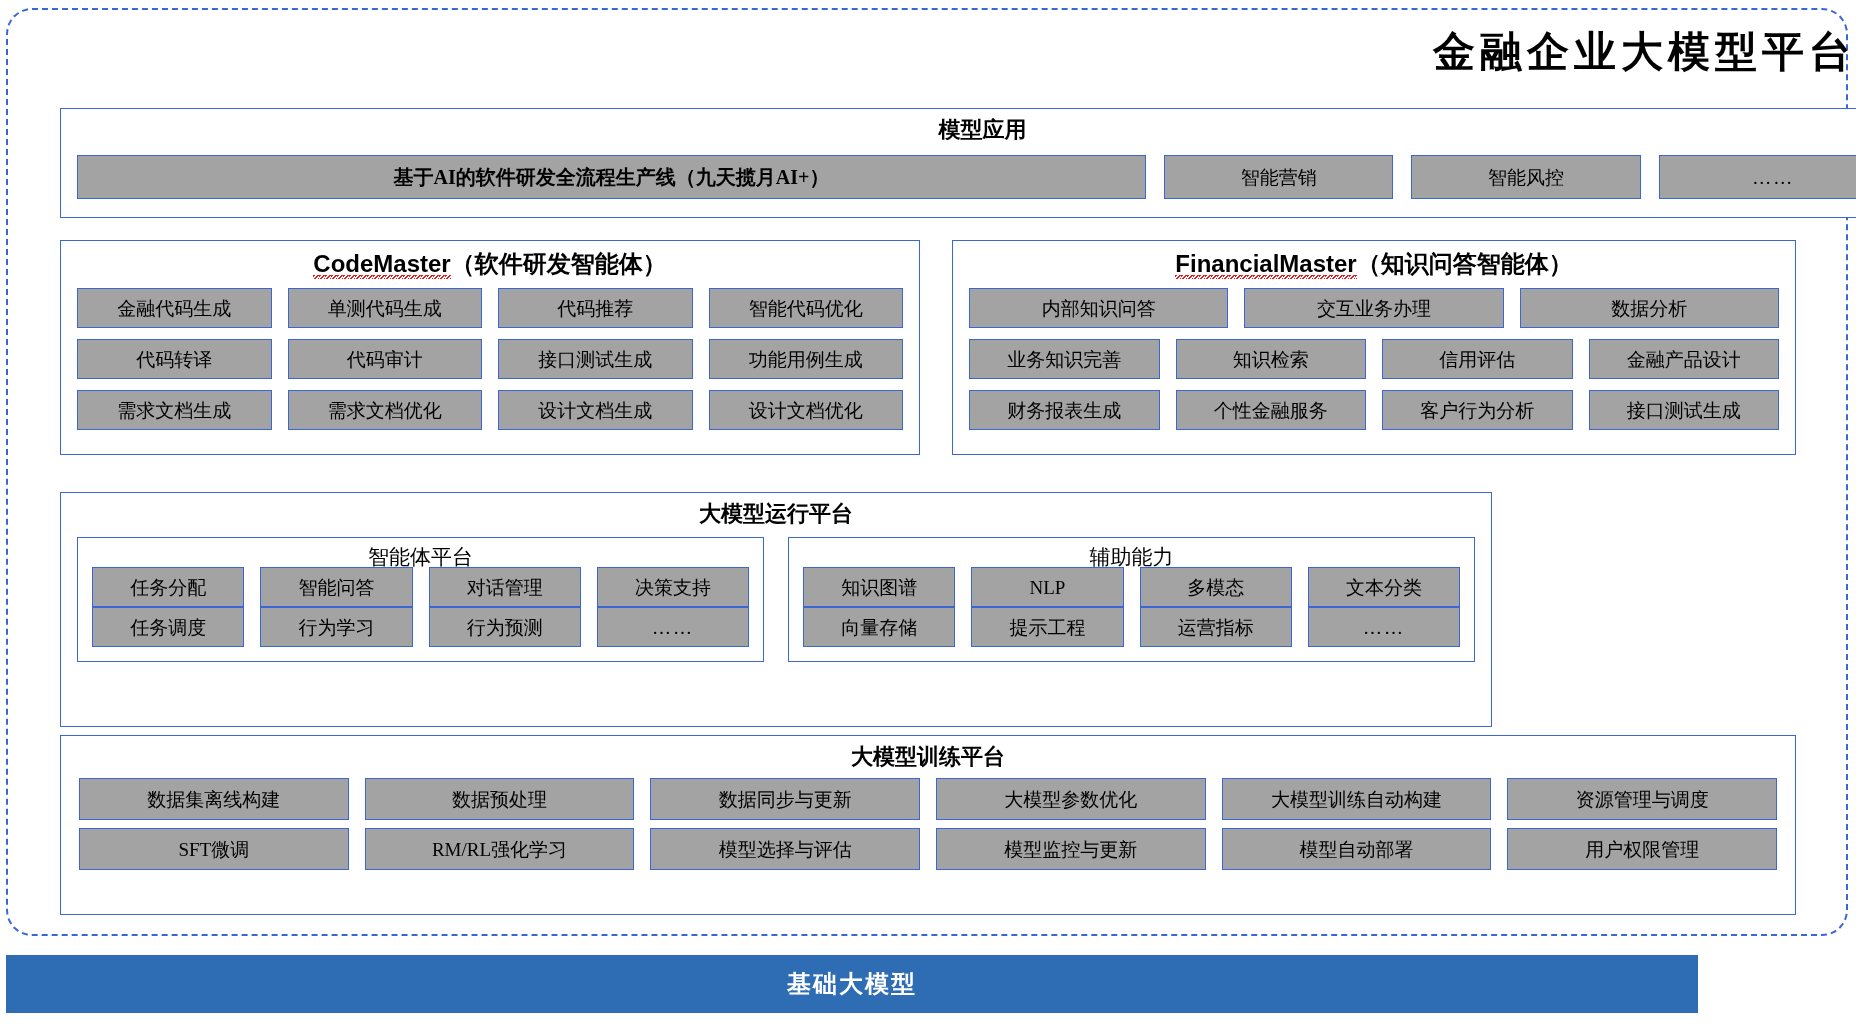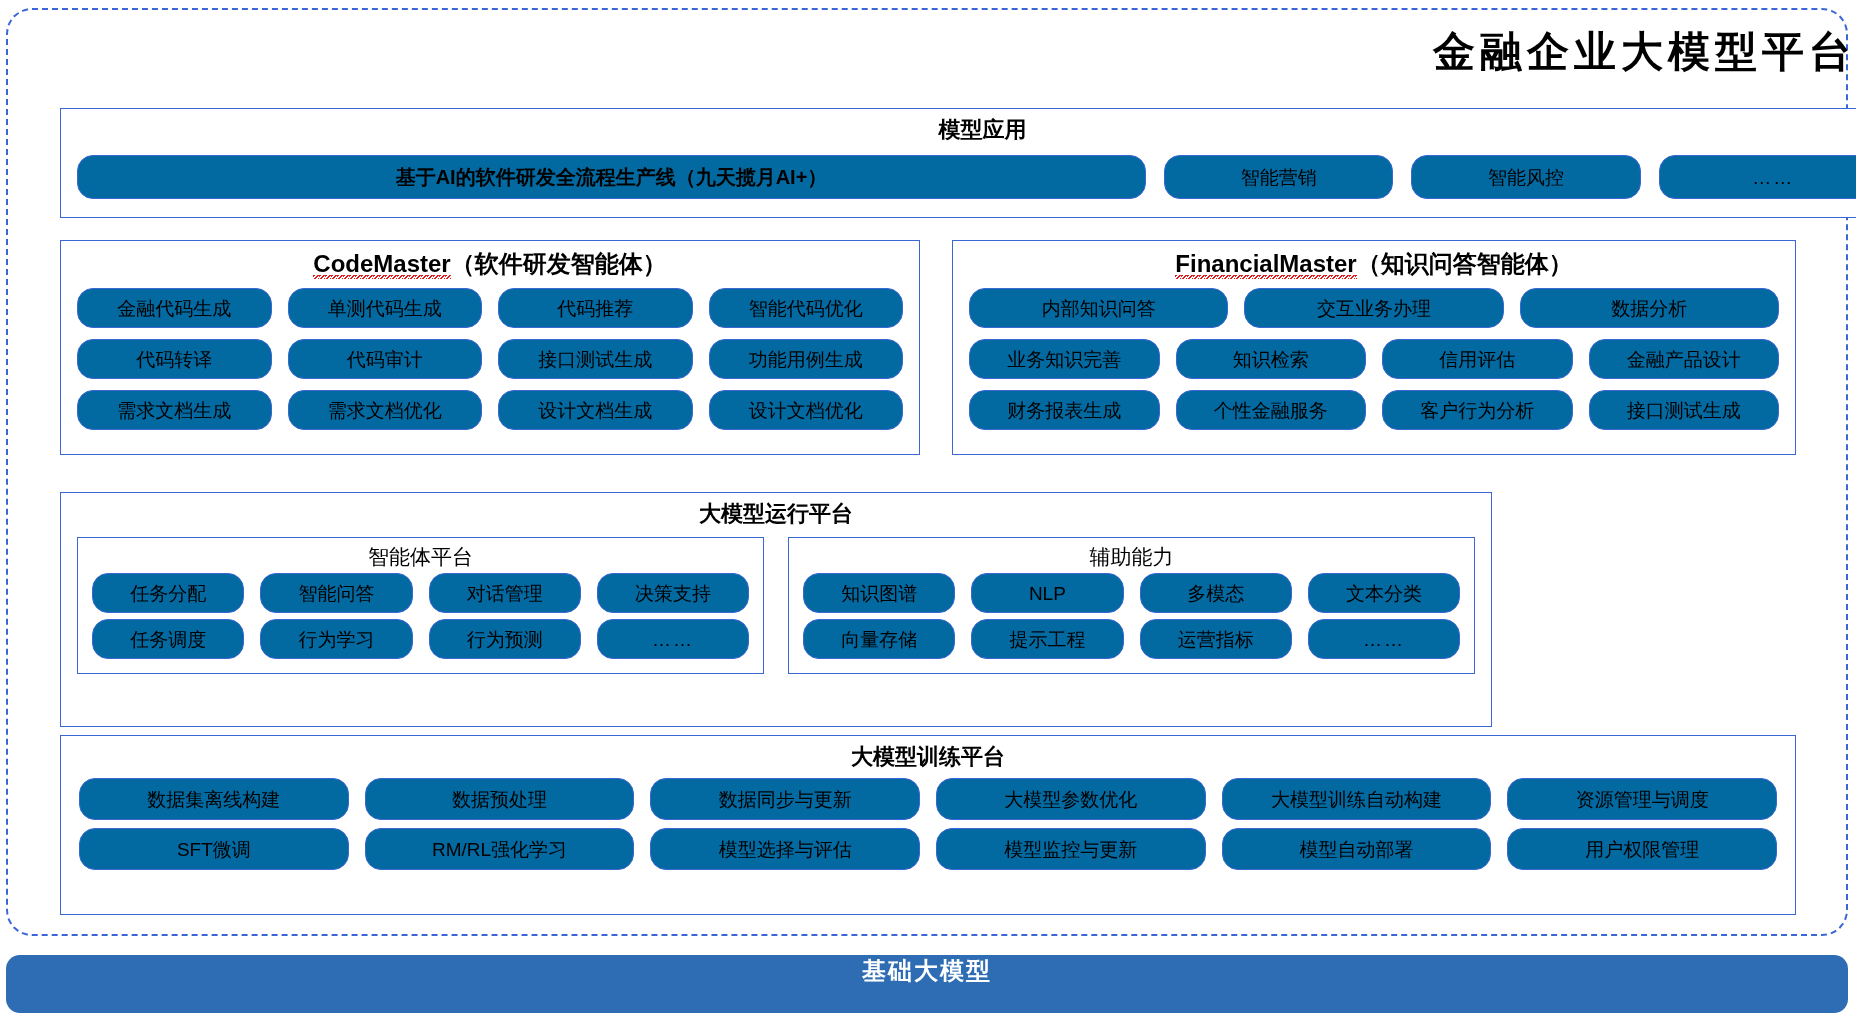--- a/index.html
+++ b/index.html
@@ -76,29 +76,30 @@
         #e01b1b 0px, #e01b1b 1.6px,
         transparent 1.6px, transparent 3.0px);
     background-repeat: repeat-x;
     background-size: 6px 4px;
     background-position: left bottom;
   }
 
   
   .pill {
     border: 1px solid #3a66d6;
-    border-radius: 16px;
-    background: #0369a1;
+    border-radius: 0;
+    background: #a3a3a3;
     display: flex;
     align-items: center;
     justify-content: center;
     font-size: 19px;
     color: #000000;
     white-space: nowrap;
     line-height: 1;
+    font-family: Liberation Serif, serif;
   }
   .pill.dots { letter-spacing: 2px; }
 
   .row {
     display: flex;
     gap: 16px;
   }
   .row > .pill { flex: 1 1 0; }
 
   
@@ -134,41 +135,41 @@
     display: flex;
     gap: 24px;
     margin: 12px 16px 0 16px;
   }
   .subpanel {
     border: 1px solid #3a66d6;
     background: #ffffff;
     flex: 1 1 0;
     padding: 8px 14px 14px 14px;
   }
-  .subpanel .row { margin-top: 6px; }
+  .subpanel .row { margin-top: 0; }
   .subpanel .row .pill { height: 40px; }
 
   
   #training { left: 60px; top: 735px; width: 1736px; height: 180px; }
   #training > .panel-title { margin-top: 10px; }
   .training-body { margin: 10px 18px 0 18px; }
   .training-body .row { margin-top: 8px; }
   .training-body .row .pill { height: 42px; font-size: 19px; }
 
   
   .foundation-bar {
     position: absolute;
     left: 6px;
     top: 955px;
-    width: 1842px;
+    width: 1692px;
     height: 58px;
     background: #2E6DB4;
     display: flex;
+    align-items: center;
     justify-content: center;
-    border-radius: 14px;
   }
   .foundation-label {
     color: #ffffff;
     font-size: 24px;
     font-weight: 700;
     letter-spacing: 2px;
   }
 </style>
 </head>
 <body>

